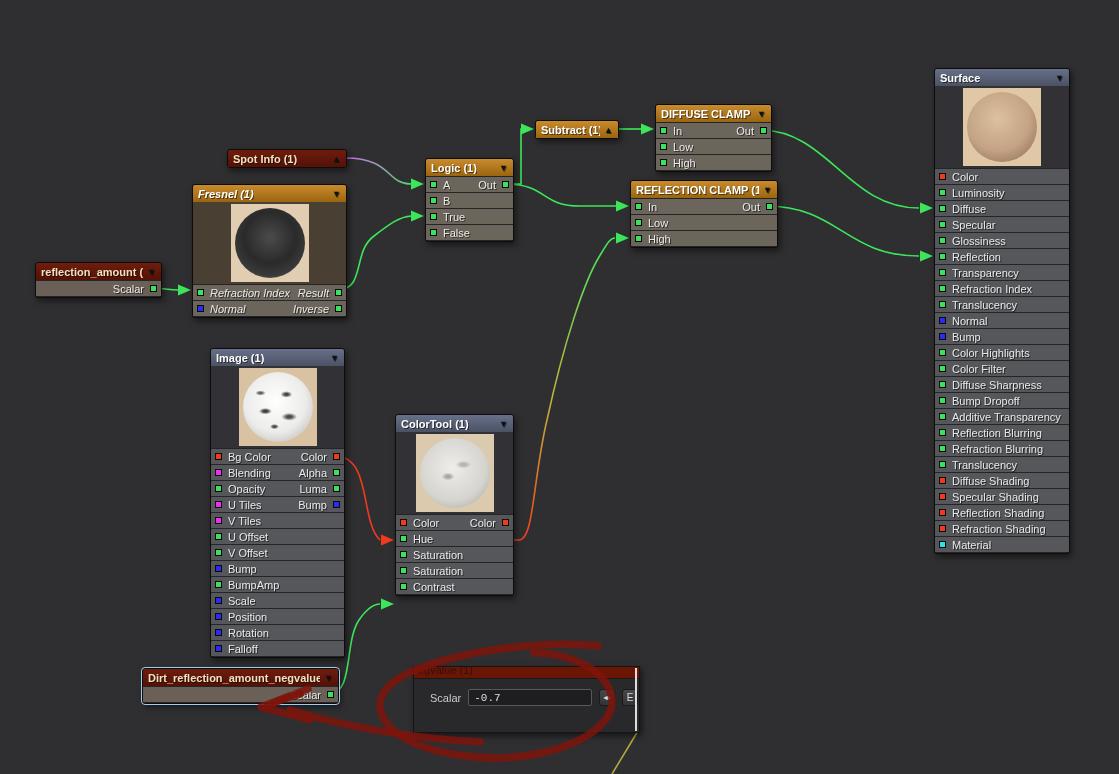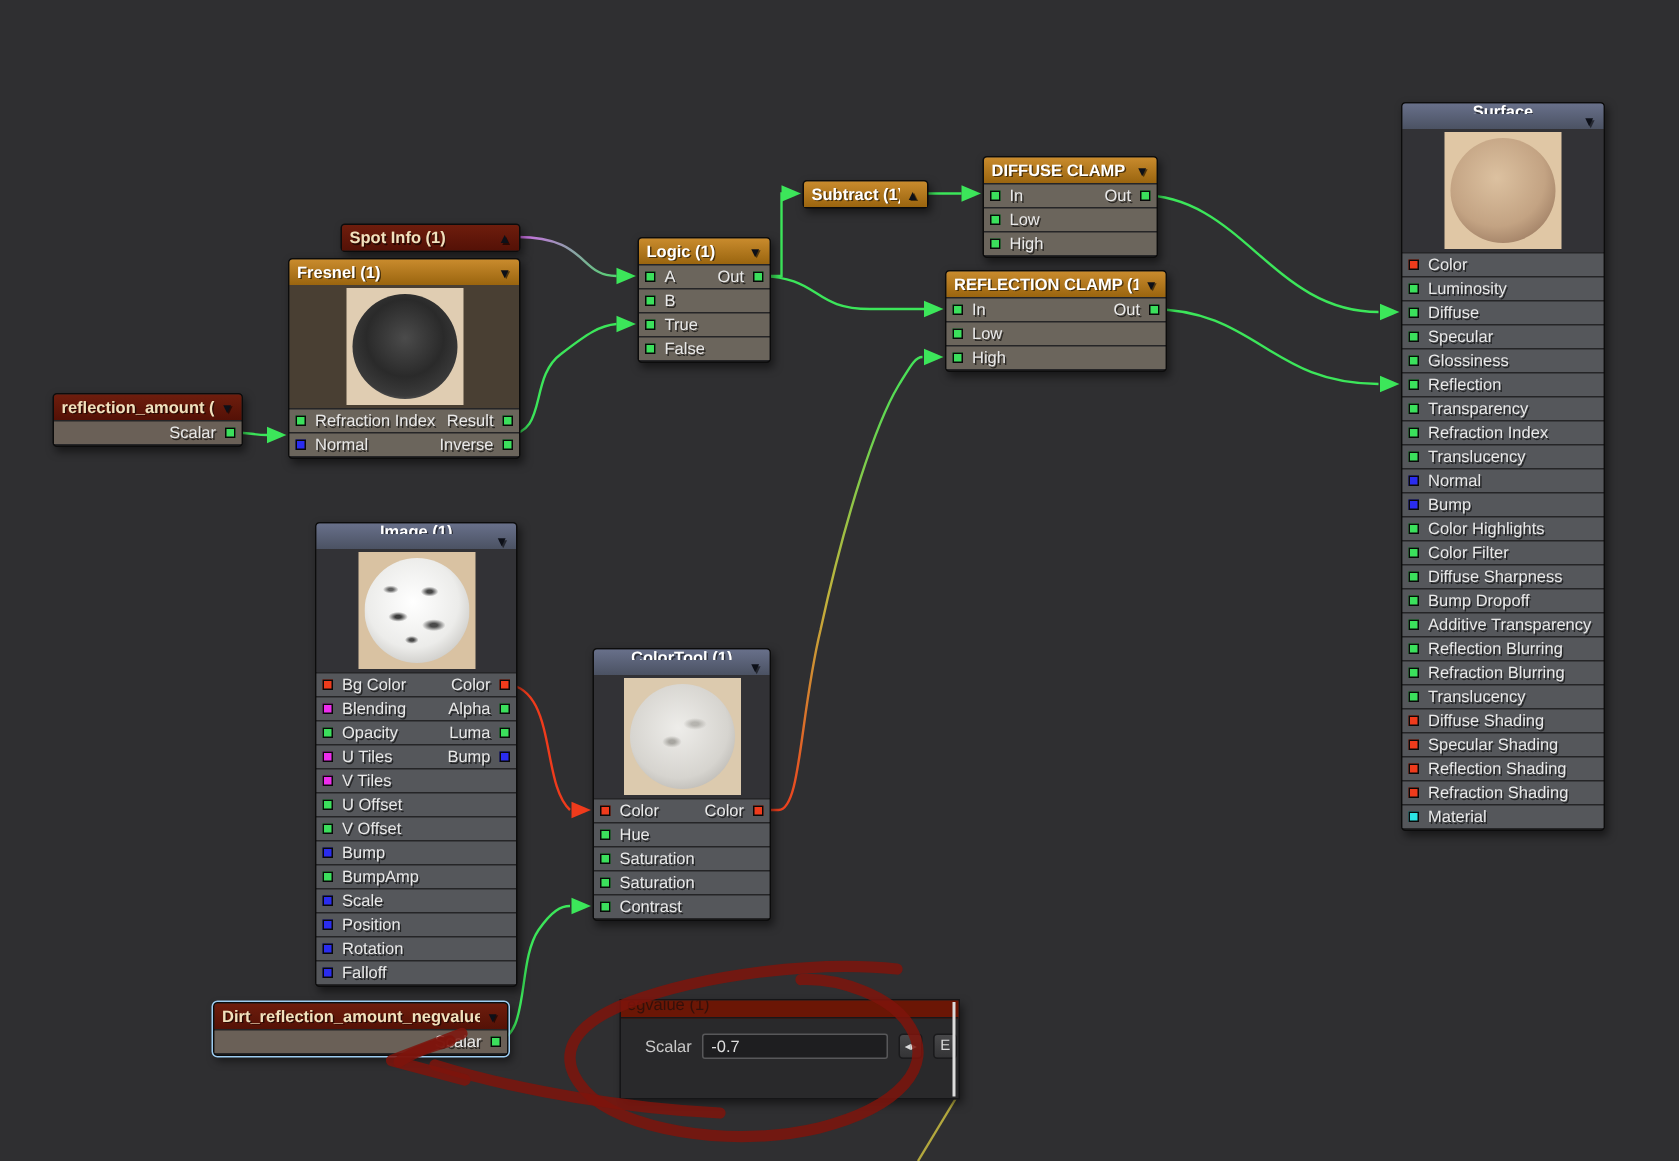--- a/index.html
+++ b/index.html
@@ -11,21 +11,21 @@
   #annotation{z-index:6;}
 
   .node{position:absolute;background:#252527;border:1px solid #0c0c0c;border-radius:3px;
     box-shadow:2px 3px 6px rgba(0,0,0,.5);}
   .node.selected{outline:1px solid #9ecdf2;}
   .hdr{height:17px;display:flex;align-items:center;padding:0 5px;border-radius:2px 2px 0 0;
     font-size:11px;font-weight:bold;white-space:nowrap;overflow:hidden;
     text-shadow:1px 1px 0 rgba(0,0,0,.55);}
   .hdr.orange{background:linear-gradient(#c98b2d,#9a650f);color:#ffffff;}
   .hdr.maroon{background:linear-gradient(#6e1d0d,#541106);color:#f1e1bd;}
-  .hdr.slate{background:linear-gradient(#68708a,#4b5263);color:#ffffff;flex-direction:column;}
+  .hdr.slate{background:linear-gradient(#68708a,#4b5263);color:#ffffff;}
   .hdr .title{flex:0 1 auto;overflow:hidden;}
   .hdr .tri{margin-left:auto;font-size:9px;color:#0d1018;padding-left:4px;}
 
   .preview{height:82px;display:flex;align-items:center;justify-content:center;}
   .preview.orange{background:#493f33;}
   .preview.slate{background:#323236;}
   .frame{width:78px;height:78px;display:flex;align-items:center;justify-content:center;}
   .frame.fresnel{background:#e0cdb2;}
   .frame.image{background:#d9c2a2;}
   .frame.colortool{background:#dccaae;}
@@ -56,21 +56,21 @@
   .pin.out{margin-left:6px;}
   .row .spacer{flex:1 1 auto;}
 
   #float-window{position:absolute;left:413px;top:666px;width:225px;height:65px;z-index:4;
     background:#29292b;border:1px solid #151517;box-shadow:2px 3px 6px rgba(0,0,0,.55);}
   .win-titlebar{height:11px;background:#6b1605;overflow:hidden;border-bottom:1px solid #18181a;}
   .win-title{display:block;font-size:11px;font-weight:normal;color:#33100a;margin-top:-3px;padding-left:4px;white-space:nowrap;}
   .win-content{display:flex;align-items:center;padding:10px 0 0 16px;gap:7px;}
   .win-label{font-size:11px;color:#c9c9c9;}
   .win-field{width:112px;height:15px;background:#1e1e20;border:1px solid #58585a;
-    border-radius:2px;color:#dddddd;font-size:11px;font-family:Liberation Sans, sans-serif;
+    border-radius:2px;color:#dddddd;font-size:11px;font-family:Liberation Mono, monospace;
     padding:0 5px;outline:none;}
   .win-btn{width:16px;height:17px;background:linear-gradient(#48484a,#343436);
     border:1px solid #1a1a1c;border-radius:3px;color:#dcdcdc;font-size:8px;
     display:flex;align-items:center;justify-content:center;padding:0;}
   .win-btn.env{font-size:10px;}
   .win-right-line{position:absolute;top:1px;bottom:1px;right:2px;width:2px;background:#dcdcdc;}
 </style>
 </head>
 <body>
 
@@ -111,21 +111,21 @@
       <polygon points="394,604 381,598.5 381,609.5" fill="#3ce65a"></polygon>
       <path d="M638,731 L612,774" fill="none" stroke="#b3a83e" stroke-width="1.6"></path>
     </svg>
   <div id="graph">
       <div class="node" style="left: 227px; top: 149px; width: 118px;">
         <div class="hdr maroon">
           <span class="title">Spot Info (1)</span>
           <span class="tri">▲</span>
         </div>
       </div>
-      <div class="node" style="left: 192px; top: 172px; width: 153px;">
+      <div class="node" style="left: 192px; top: 184px; width: 153px; font-style: italic;">
         <div class="hdr orange">
           <span class="title">Fresnel (1)</span>
           <span class="tri">▼</span>
         </div>
         <div class="preview orange">
           <div class="frame fresnel">
             <div class="sphere fresnel"></div>
           </div>
         </div>
         <div class="rows">
@@ -323,21 +323,21 @@
             <span>Rotation</span>
             <span class="spacer"></span>
           </div>
           <div class="row slate">
             <span class="pin in" style="background: rgb(42, 44, 240);"></span>
             <span>Falloff</span>
             <span class="spacer"></span>
           </div>
         </div>
       </div>
-      <div class="node" style="left: 395px; top: 432px; width: 117px;">
+      <div class="node" style="left: 395px; top: 414px; width: 117px;">
         <div class="hdr slate">
           <span class="title">ColorTool (1)</span>
           <span class="tri">▼</span>
         </div>
         <div class="preview slate">
           <div class="frame colortool">
             <div class="sphere colortool"></div>
           </div>
         </div>
         <div class="rows">

